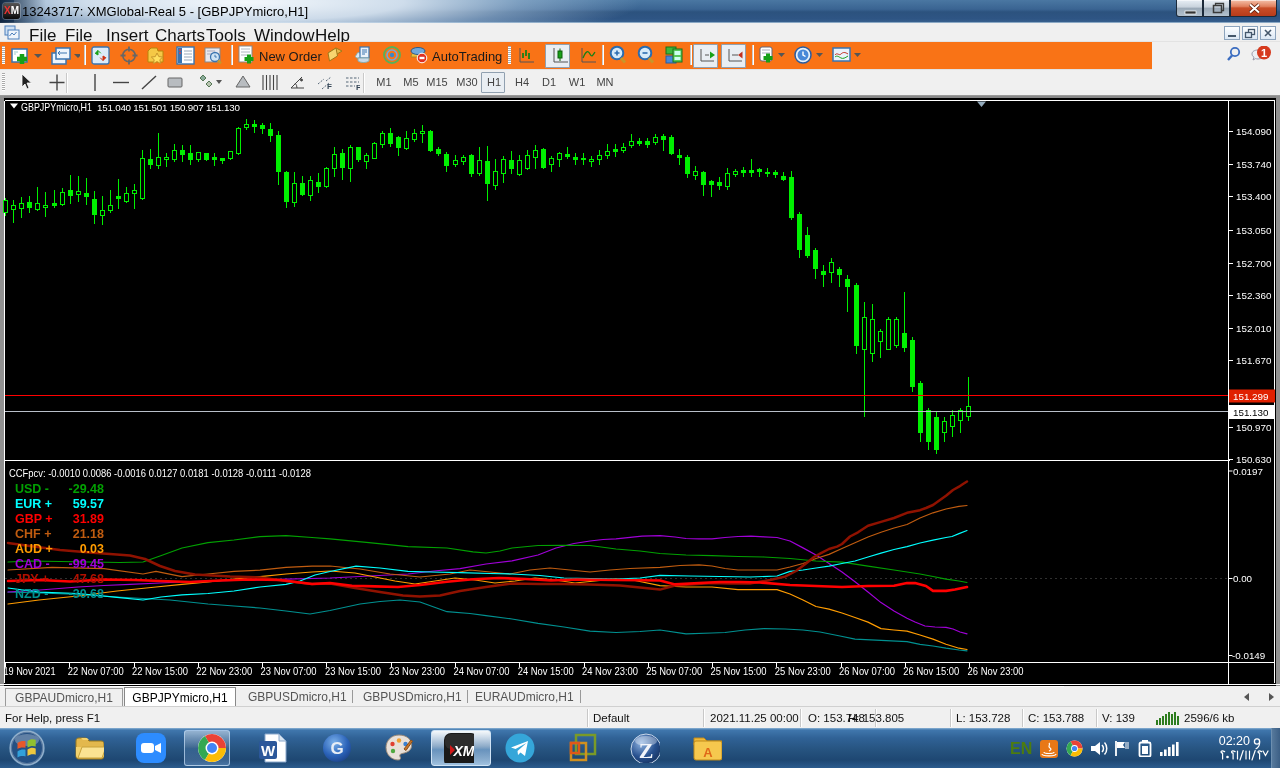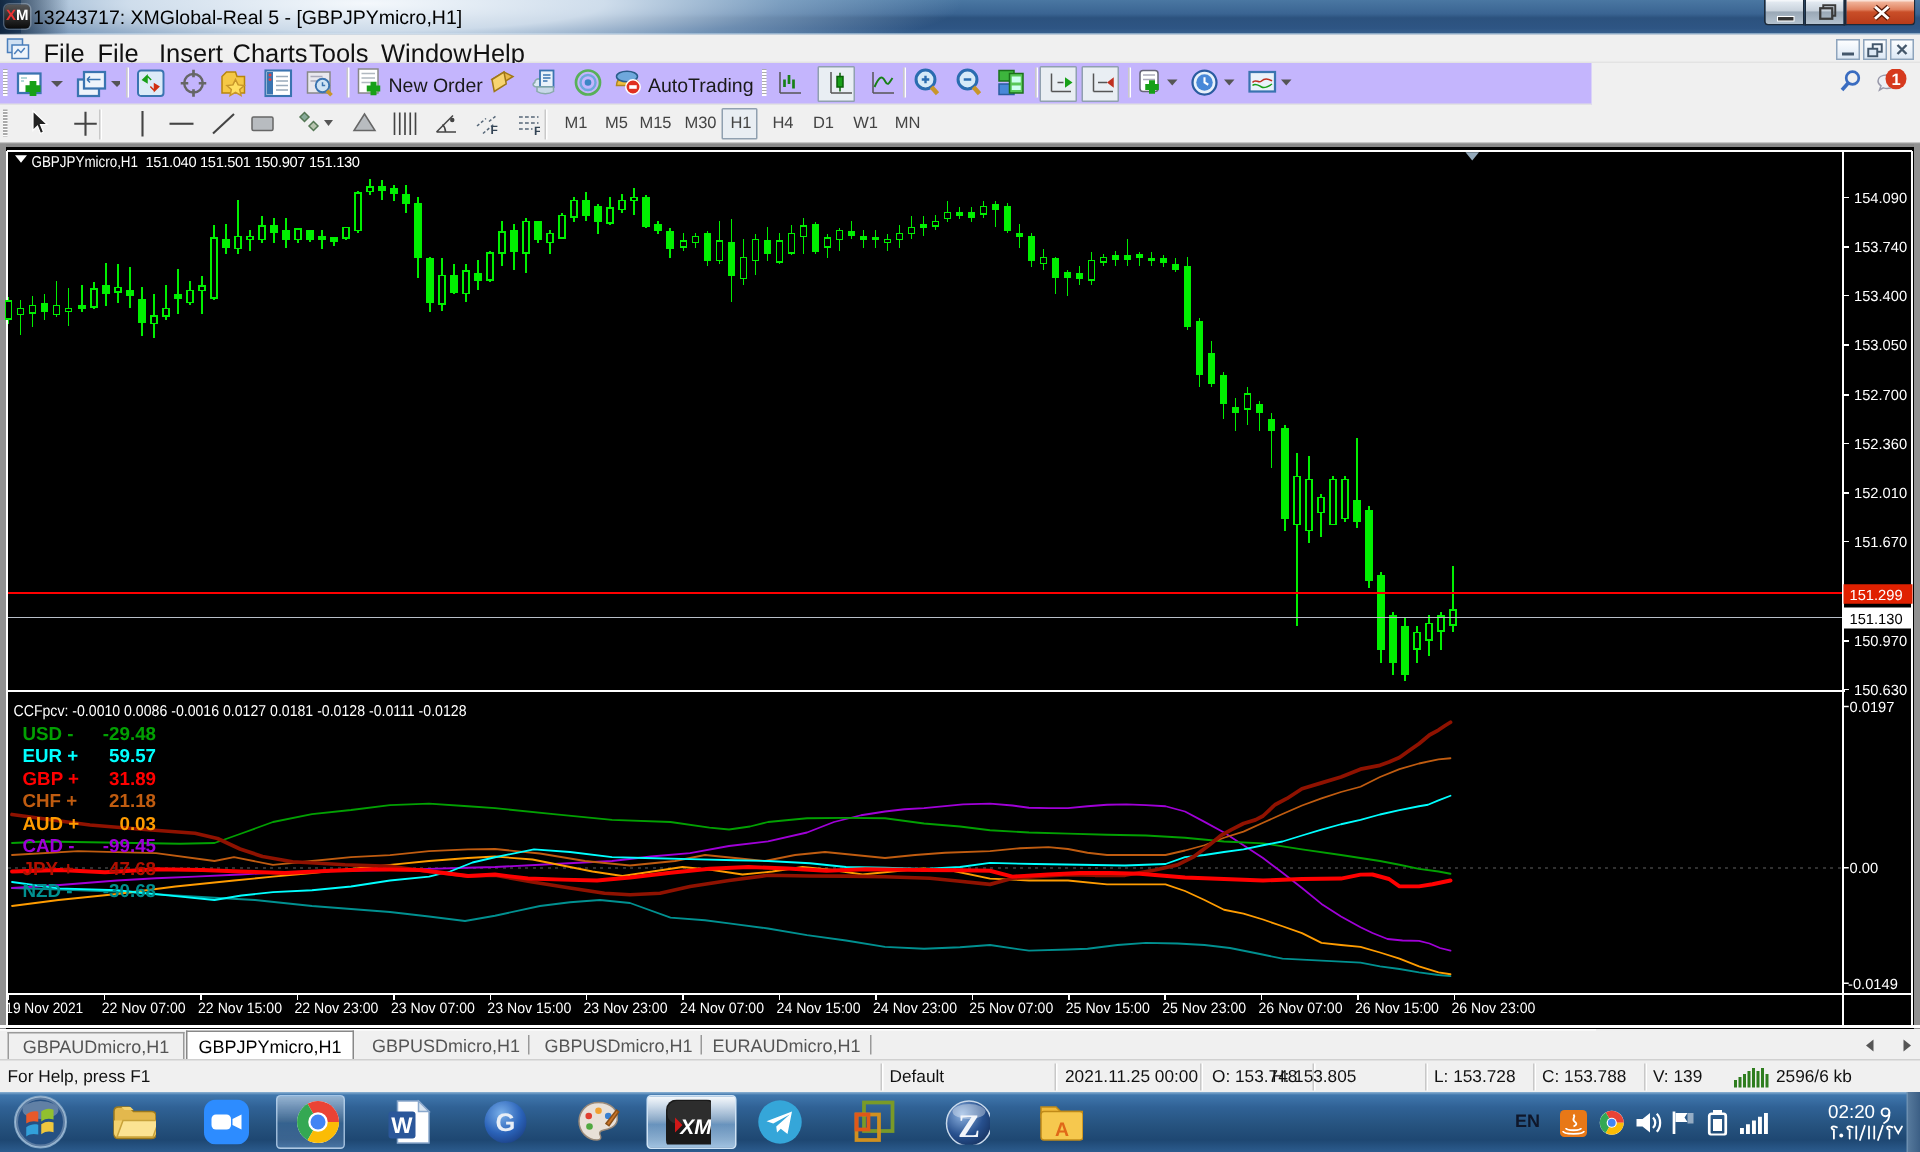--- a/index.html
+++ b/index.html
@@ -9,21 +9,21 @@
 #titledark{left:0;top:0;width:46px;height:23px;background:linear-gradient(90deg,rgba(10,28,50,.85),rgba(10,28,50,0))}
 #tbtext{left:22px;top:4px;font-size:13px;color:#000;white-space:pre}
 #xmicon{left:3px;top:3px;width:17px;height:16px;background:linear-gradient(180deg,#555,#0a0a0a);border-radius:3px;color:#fff;font-size:10px;font-weight:bold;text-align:center;line-height:15px;box-shadow:0 0 0 1px rgba(255,255,255,.25)}
 .wbtn{top:0;height:17px;border:1px solid #1c2a3a;border-top:none;box-shadow:inset 0 1px 0 rgba(255,255,255,.55)}
 #btnmin{left:1176px;width:27px;background:linear-gradient(180deg,#e8eef5 0%,#c8d2dc 45%,#9aa8b6 50%,#b4c2cf 100%);border-radius:0 0 0 3px}
 #btnmax{left:1203px;width:27px;background:linear-gradient(180deg,#e8eef5 0%,#c8d2dc 45%,#9aa8b6 50%,#b4c2cf 100%)}
 #btnclose{left:1230px;width:47px;background:linear-gradient(180deg,#f5c0a8 0%,#e0815f 40%,#c94e28 50%,#b83b1a 100%);border-radius:0 0 3px 0}
 #menubar{left:0;top:23px;width:1280px;height:19px;background:#f0f0f0;border-bottom:1px solid #e3e3e3}
 .menuitem{position:absolute;top:3px;font-size:17px;color:#111}
 .mdibtn{position:absolute;top:3px;width:16px;height:14px;background:linear-gradient(180deg,#fdfeff,#dce8f5);border:1px solid #8da4bd;font-size:9px;color:#3a4f63;text-align:center;line-height:12px}
-#toolbar1{left:0;top:42px;width:1061px;height:28px;background:#c4b5fd;border-bottom:1px solid #e2e2e2}
+#toolbar1{left:0;top:42px;width:1152px;height:28px;background:#f97316;border-bottom:1px solid #e2e2e2}
 #toolbar2{left:0;top:70px;width:1280px;height:26px;background:#f0f0f0;border-bottom:1px solid #9a9a9a}
 .grip{position:absolute;top:4px;width:3px;height:18px;background-image:repeating-linear-gradient(180deg,#aaa 0 1px,#fff 1px 2px)}
 .tsep{position:absolute;top:3px;width:1px;height:20px;background:#c9c9c9;box-shadow:1px 0 0 #fff}
 .tbtext{position:absolute;font-size:13px;color:#1a1a1a}
 .pressed{position:absolute;border:1px solid #90a0b0;background:#e9eef3;border-radius:1px}
 .tfbtn{position:absolute;top:6px;font-size:11px;color:#444;text-align:center}
 #chart{left:0;top:96px}
 #tabbar{left:0;top:686px;width:1064px;height:20px;background:#f0f0f0;border-top:1px solid #fff}
 .tab{position:absolute;top:0;height:19px;font-size:12px;color:#555;padding-top:3px}
 #activetab{border:1px solid #888;border-bottom:none;background:#fff;color:#000;top:0;height:20px;text-align:center}
@@ -549,21 +549,21 @@
     </defs>
 <circle cx="16" cy="16" r="15" fill="url(#zs)" stroke="#c8d8ea" stroke-width="1"></circle>
 <ellipse cx="16" cy="8" rx="11" ry="5" fill="rgba(255,255,255,.35)"></ellipse>
 <text x="16" y="25" text-anchor="middle" font-size="22" font-weight="bold" fill="#f2f5fa" font-family="Liberation Serif,serif">Z</text>
 </svg>
 <svg class="abs tbico" style="left:692px" width="32" height="30">
 <path d="M2 5h10l3 3h15v4H2z" fill="#f0b93a" stroke="#c08a18"></path>
 <rect x="2" y="8" width="28" height="19" rx="2" fill="#f6c84e" stroke="#c08a18"></rect>
 <text x="16" y="24" text-anchor="middle" font-size="13" font-weight="bold" fill="#e06818">A</text>
 </svg>
-<div class="abs" style="left:1010px;top:740px;color:#0f172a;font-size:12px;font-weight:bold">EN</div>
+<div class="abs" style="left:1010px;top:740px;color:#4d7c0f;font-size:16px;font-weight:bold">EN</div>
 <svg class="abs trayico" style="left:1040px" width="18" height="18">
     <rect width="18" height="18" rx="3" fill="#e87817"></rect>
     <path d="M9 3c2 2-2 3 1 5 2.5 1.7-1 3-1 3" stroke="#fff" fill="none" stroke-width="1.2"></path>
     <path d="M4 12c0 2 10 2 10 0m-12 2c0 2.5 14 2.5 14 0" stroke="#fff" fill="none" stroke-width="1.2"></path>
   </svg>
 <svg class="abs trayico" style="left:1066px" width="17" height="17">
 <circle cx="8.5" cy="8.5" r="8" fill="#fff"></circle>
 <path d="M8.5 8.5 L16.5 8.5 A8 8 0 0 0 4.5 1.6 Z" fill="#ea4335"></path>
 <path d="M8.5 8.5 L4.5 1.6 A8 8 0 0 0 4.5 15.4 Z" fill="#34a853"></path>
 <path d="M8.5 8.5 L4.5 15.4 A8 8 0 0 0 16.5 8.5 Z" fill="#fbbc05"></path>

